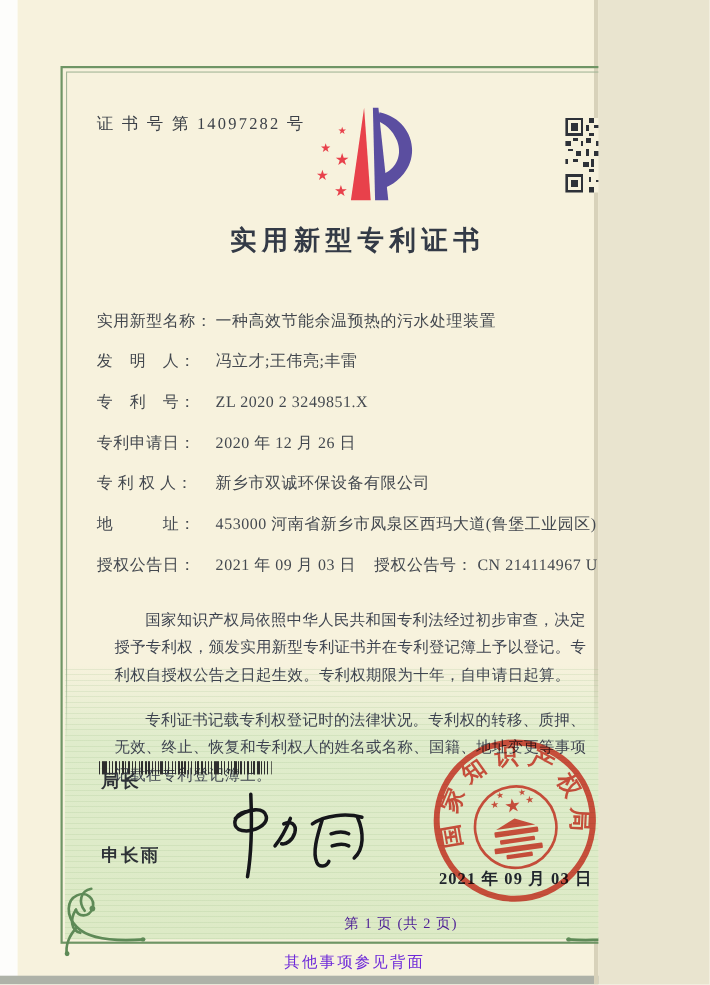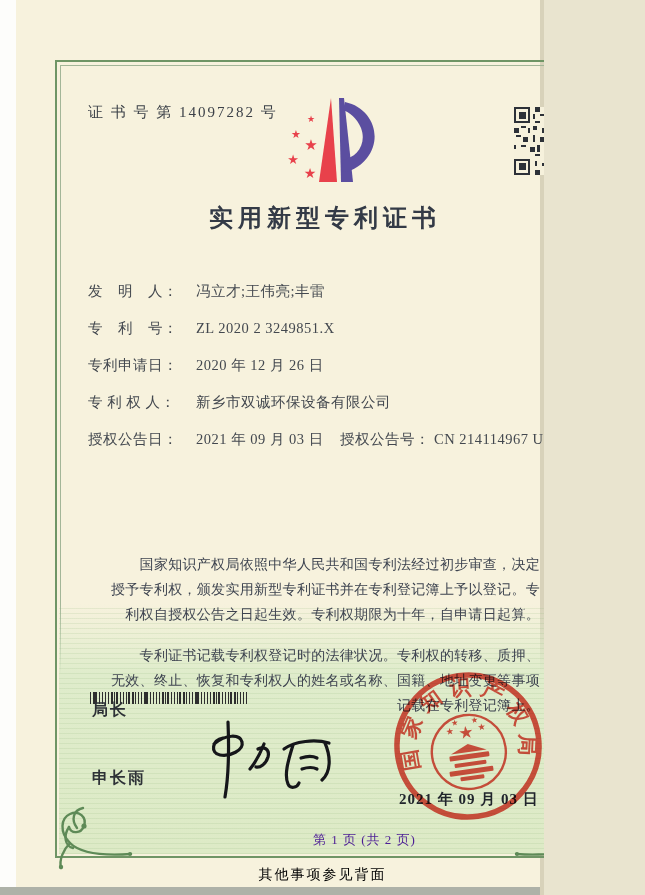--- a/index.html
+++ b/index.html
@@ -53,21 +53,21 @@
   .f-label{display:inline-block;width:108px;}
   .f-value{}
   .field-row.double{position:relative;}
   .pair2{position:absolute;left:252px;top:0;}
   .pair2 .f-label{width:auto;margin-right:4px;}
 
   .paras{
     position:absolute;left:88px;top:536px;width:468px;
     font-size:14px;line-height:25px;color:#3e4450;letter-spacing:.3px;
   }
-  .paras p{margin:16px;text-indent:2em;text-align:right;}
+  .paras p{margin:16px;text-indent:2em;}
 
   .barcode{
     position:absolute;left:90px;top:692px;width:157px;height:12px;
     background-image:
       repeating-linear-gradient(90deg,#2e2e2e 0 1px,transparent 1px 3px),
       repeating-linear-gradient(90deg,transparent 0 4px,#2e2e2e 4px 6px,transparent 6px 9px,#2e2e2e 9px 10px,transparent 10px 17px);
   }
 
   .sig-title{position:absolute;left:92px;top:700px;font-size:16px;font-weight:600;
     font-family:"Liberation Sans","DejaVu Sans",sans-serif;color:#2e3237;letter-spacing:2px;}
@@ -83,21 +83,21 @@
     position:absolute;left:388px;top:666px;width:160px;height:160px;
     transform:rotate(-8deg);mix-blend-mode:multiply;opacity:.92;
   }
 
   .page-footer{
     position:absolute;left:0;top:831px;width:645px;text-align:center;
     font-size:13px;color:#4c1d95;letter-spacing:1px;padding-left:42px;
   }
   .back-note{
     position:absolute;left:0;top:866px;width:645px;text-align:center;
-    font-size:14px;color:#000000;letter-spacing:2px;
+    font-size:14px;color:#6d28d9;letter-spacing:2px;
   }
 </style>
 </head>
 <body>
 
 <div class="sheet">
 
   <div class="scan-left"></div>
   <div class="scan-bottom"></div>
   <div class="scan-right"></div>
@@ -154,30 +154,36 @@
     <path fill="#2d3138" d="M0,0h7v7h-7z M22,0h7v7h-7z M0,22h7v7h-7z"></path>
     <path fill="#f6f1dc" d="M1,1h5v5h-5z M23,1h5v5h-5z M1,23h5v5h-5z"></path>
     <path fill="#2d3138" d="M2,2h3v3h-3z M24,2h3v3h-3z M2,24h3v3h-3z"></path>
     <path fill="#2d3138" d="M9,0h2v2h-2z M13,1h2v1h-2z M16,0h1v3h-1z M19,1h2v2h-2z M8,3h1v2h-1z M11,3h3v1h-3z M15,4h2v2h-2z M18,5h2v1h-2z M9,6h2v1h-2z M13,6h1v2h-1z M0,9h2v2h-2z M3,8h2v1h-2z M6,9h1v2h-1z M8,8h2v2h-2z M12,9h3v2h-3z M16,8h2v1h-2z M19,9h2v2h-2z M23,8h2v2h-2z M26,9h2v1h-2z M1,12h2v1h-2z M4,13h2v2h-2z M8,12h1v3h-1z M11,13h2v2h-2z M14,12h2v2h-2z M17,13h3v2h-3z M21,12h2v2h-2z M25,13h2v2h-2z M0,16h1v2h-1z M3,16h2v1h-2z M7,17h2v2h-2z M10,16h1v3h-1z M13,17h3v1h-3z M17,16h1v2h-1z M20,17h2v2h-2z M24,16h2v2h-2z M27,17h2v2h-2z M9,20h2v1h-2z M13,20h2v2h-2z M16,21h2v1h-2z M19,20h1v2h-1z M22,21h3v2h-3z M26,20h2v2h-2z M9,23h1v2h-1z M12,24h2v1h-2z M15,23h2v2h-2z M18,24h2v2h-2z M22,24h1v2h-1z M25,24h2v2h-2z M9,27h2v2h-2z M13,27h1v2h-1z M15,27h3v1h-3z M19,27h2v1h-2z M24,27h2v2h-2z"></path>
   </svg>
 
   <div class="title">实用新型专利证书</div>
 
   <div class="fields">
     <div class="field-row">
+      <span class="f-label">实用新型名称：</span><span class="f-value">一种高效节能余温预热的污水处理装置</span>
+    </div>
+    <div class="field-row">
       <span class="f-label">发　明　人：</span><span class="f-value">冯立才;王伟亮;丰雷</span>
     </div>
     <div class="field-row">
       <span class="f-label">专　利　号：</span><span class="f-value">ZL 2020 2 3249851.X</span>
     </div>
     <div class="field-row">
       <span class="f-label">专利申请日：</span><span class="f-value">2020 年 12 月 26 日</span>
     </div>
     <div class="field-row">
       <span class="f-label">专 利 权 人：</span><span class="f-value">新乡市双诚环保设备有限公司</span>
+    </div>
+    <div class="field-row">
+      <span class="f-label">地　　　址：</span><span class="f-value">453000 河南省新乡市凤泉区西玛大道(鲁堡工业园区)</span>
     </div>
     <div class="field-row double">
       <span class="f-label">授权公告日：</span><span class="f-value">2021 年 09 月 03 日</span>
       <span class="pair2">
         <span class="f-label">授权公告号：</span><span class="f-value">CN 214114967 U</span>
       </span>
     </div>
   </div>
 
   <div class="paras">

